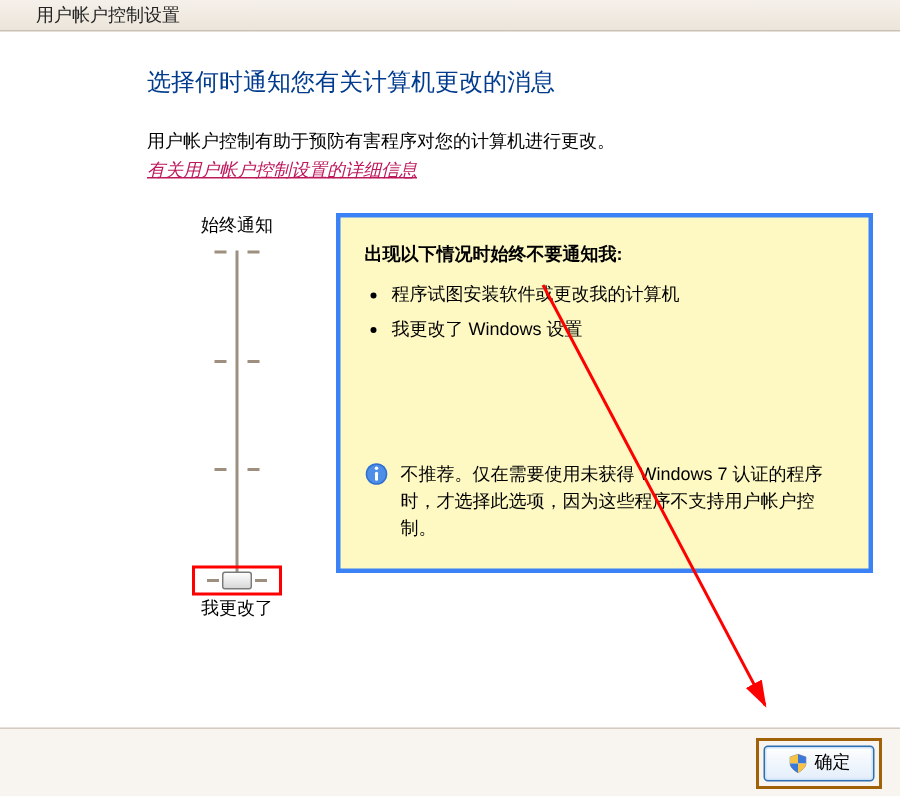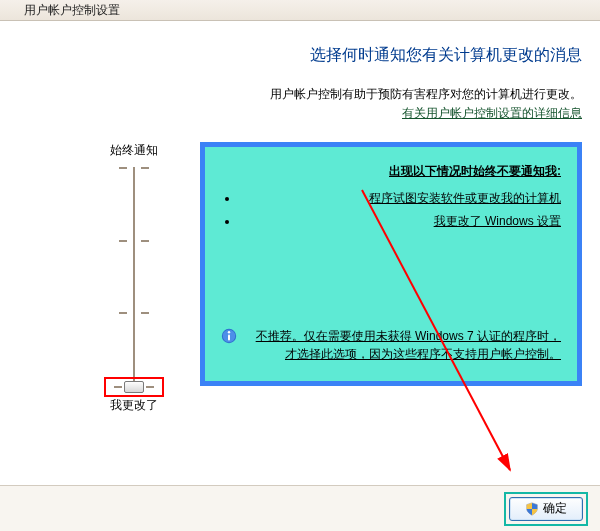--- a/index.html
+++ b/index.html
@@ -17,40 +17,40 @@
   .titlebar {
     height: 20px;
     background: linear-gradient(#f5f0ea, #ece5db);
     border-bottom: 1px solid #c9c1b5;
     padding-left: 24px;
     font-size: 12px;
     line-height: 20px;
     color: #222;
   }
   .content {
-    padding: 24px 18px 0 74px;
-    position: relative;
-    text-align: right;
+    padding: 24px 18px 0 98px;
+    position: relative;
   }
   .heading {
     font-size: 16px;
     color: #003b8e;
     margin-bottom: 14px;
   }
   .intro {
     font-size: 12px;
     color: #000;
     margin-top: 20px;
   }
   .link {
-    color: #14532d;
+    color: #be185d;
     text-decoration: underline;
     cursor: pointer;
     display: inline-block;
     margin-top: 2px;
+    font-style: italic;
   }
   .body-row {
     margin-top: 20px;
     display: flex;
     align-items: flex-start;
   }
   .slider-col {
     width: 120px;
     display: flex;
     flex-direction: column;
@@ -106,29 +106,28 @@
   }
   .thumb {
     width: 18px;
     height: 10px;
     background: linear-gradient(#fdfdfd,#d8d8d8);
     border: 1px solid #7a7a7a;
     border-radius: 2px;
   }
   .info-box {
     flex: 1;
-    border: 5px solid #3b82f6;
-    background: #5eead4;
+    border: 3px solid #3b82f6;
+    background: #fef9c3;
     padding: 16px 16px 18px 16px;
     margin-left: 6px;
     min-height: 200px;
     display: flex;
     flex-direction: column;
     justify-content: space-between;
-    text-decoration: underline;
   }
   .info-top .bold-line {
     font-weight: bold;
     margin-bottom: 10px;
   }
   .info-top ul {
     margin: 0 0 0 18px;
     padding: 0;
   }
   .info-top li {
@@ -159,21 +158,21 @@
     height: 46px;
     border-top: 1px solid #d3cbbf;
     background: #f8f5f0;
     display: flex;
     justify-content: flex-end;
     align-items: center;
     padding-right: 12px;
     box-sizing: border-box;
   }
   .btn-highlight {
-    border: 2px solid #14b8a6;
+    border: 2px solid #a16207;
     padding: 3px;
     display: inline-block;
   }
   .win-btn {
     min-width: 74px;
     height: 24px;
     border: 1px solid #2f6fb0;
     border-radius: 3px;
     background: linear-gradient(#fefefe,#e3eefb);
     display: inline-flex;

